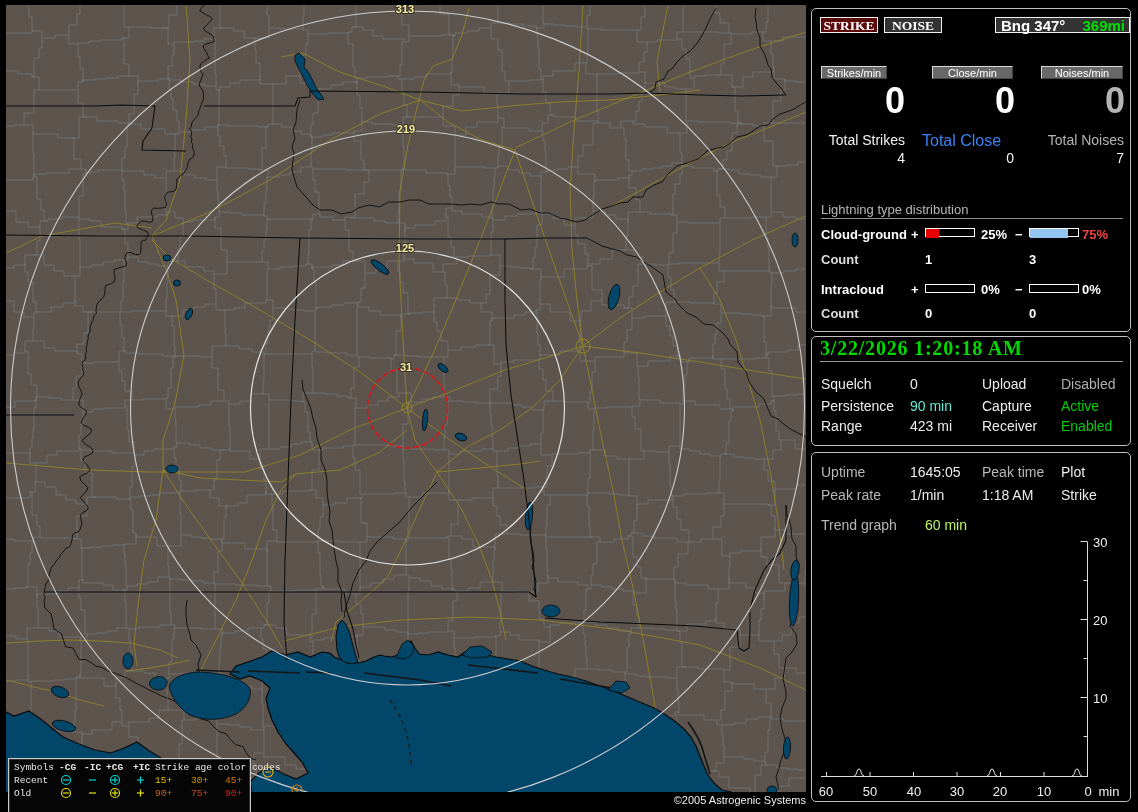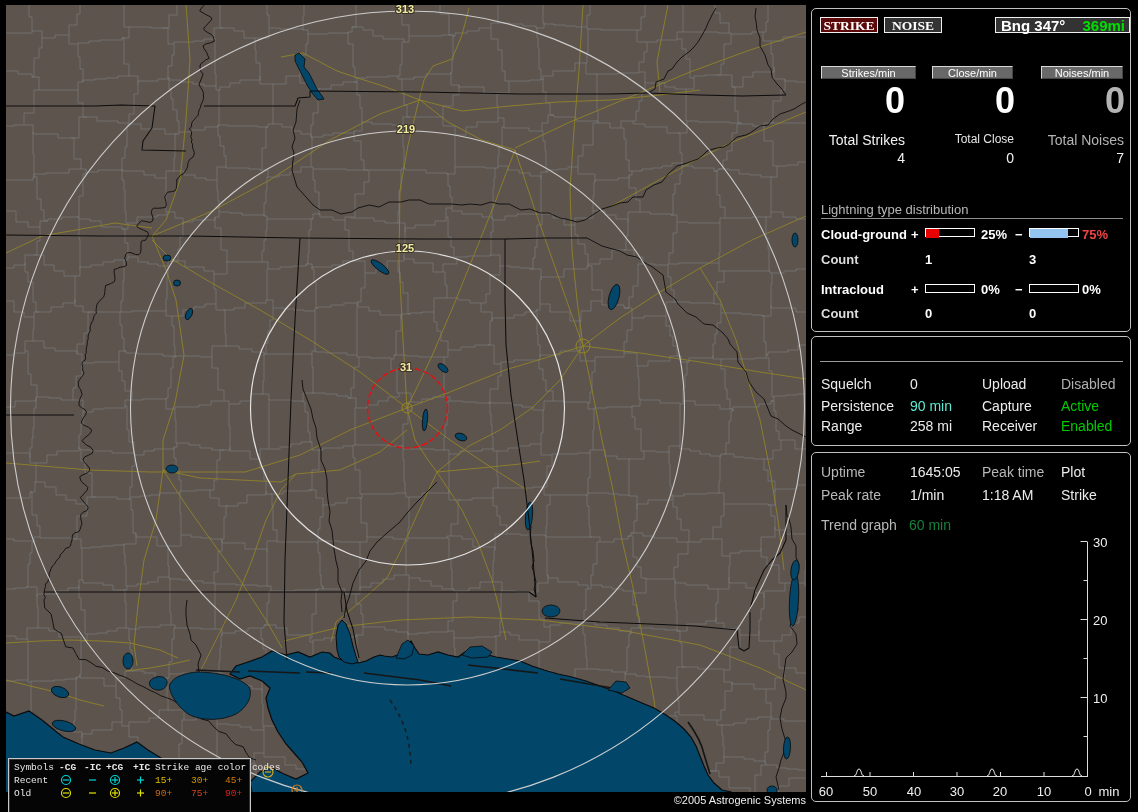--- a/index.html
+++ b/index.html
@@ -158,28 +158,28 @@
 <div style="position:absolute;left:216px;top:29px;color:#e02020">90+</div>
 </div>
 <div style="position:absolute;left:640px;top:794px;width:166px;text-align:right;font-family:'Liberation Sans',sans-serif;font-size:11px;color:#f0f0f0">©2005 Astrogenic Systems</div>
 <div style="position:absolute;left:811px;width:320px;background:#000;border:1px solid #c0c0c0;border-radius:5px;font-family:'Liberation Sans',sans-serif;top:8px;height:324px">
 <div style="position:absolute;left:8px;top:8px;width:58px;height:16px;background:#5c0909;border:1px solid #f0f0f0;color:#fff;font-weight:bold;font-size:13.5px;text-align:center;line-height:15px;font-family:'Liberation Serif',serif">STRIKE</div>
 <div style="position:absolute;left:72px;top:8px;width:58px;height:16px;background:#333;border:1px solid #f0f0f0;color:#fff;font-weight:bold;font-size:13.5px;text-align:center;line-height:15px;font-family:'Liberation Serif',serif">NOISE</div>
 <div style="position:absolute;left:183px;top:8px;width:135px;height:16px;background:#333;border:1px solid #f0f0f0;color:#fff;font-weight:bold;font-size:15px;line-height:15px">
       <span style="position:absolute;left:5px">Bng 347°</span>
       <span style="position:absolute;right:4px;color:#00e000">369mi</span>
     </div>
-<div style="position:absolute;left:9px;top:57px;width:95px;height:13px;background:#686868;border:1px solid #d8d8d8;border-right-color:#444;border-bottom-color:#444;color:#fff;font-size:11px;text-align:center;line-height:13px">Strikes/min</div>
+<div style="position:absolute;left:9px;top:57px;width:66px;height:13px;background:#686868;border:1px solid #d8d8d8;border-right-color:#444;border-bottom-color:#444;color:#fff;font-size:11px;text-align:center;line-height:13px">Strikes/min</div>
 <div style="position:absolute;left:120px;top:57px;width:81px;height:13px;background:#686868;border:1px solid #d8d8d8;border-right-color:#444;border-bottom-color:#444;color:#fff;font-size:11px;text-align:center;line-height:13px">Close/min</div>
 <div style="position:absolute;left:229px;top:57px;width:82px;height:13px;background:#686868;border:1px solid #d8d8d8;border-right-color:#444;border-bottom-color:#444;color:#fff;font-size:11px;text-align:center;line-height:13px">Noises/min</div>
 <div style="position:absolute;left:0px;top:71px;width:93px;text-align:right;color:#fff;font-weight:bold;font-size:36px">0</div>
 <div style="position:absolute;left:110px;top:71px;width:93px;text-align:right;color:#fff;font-weight:bold;font-size:36px">0</div>
 <div style="position:absolute;left:219px;top:71px;width:94px;text-align:right;color:#b4b4b4;font-weight:bold;font-size:36px">0</div>
 <div style="position:absolute;left:0px;top:123px;width:93px;text-align:right;color:#f2f2f2;font-size:14px">Total Strikes</div>
-<div style="position:absolute;left:110px;top:123px;width:92px;text-align:right;color:#e5e5e5;font-size:12px">Total Close</div>
+<div style="position:absolute;left:110px;top:123px;width:92px;text-align:left;color:#3b82f6;font-size:16px">Total Close</div>
 <div style="position:absolute;left:219px;top:123px;width:93px;text-align:right;color:#b4b4b4;font-size:14px">Total Noises</div>
 <div style="position:absolute;left:0px;top:141px;width:93px;text-align:right;color:#f2f2f2;font-size:14px">4</div>
 <div style="position:absolute;left:110px;top:141px;width:92px;text-align:right;color:#f2f2f2;font-size:14px">0</div>
 <div style="position:absolute;left:219px;top:141px;width:93px;text-align:right;color:#f2f2f2;font-size:14px">7</div>
 <div style="position:absolute;left:9px;top:193px;color:#b8b8b8;font-size:13px">Lightning type distribution</div>
 <div style="position:absolute;left:9px;top:209px;width:302px;border-top:1px solid #909090"></div>
 <div style="position:absolute;left:9px;top:218px;color:#fff;font-weight:bold;font-size:13px">Cloud-ground</div>
 <div style="position:absolute;left:99px;top:218px;color:#fff;font-weight:bold;font-size:13px">+</div>
 <div style="position:absolute;left:113px;top:219px;width:50px;height:9px;border:1px solid #fff;background:#000">
       <div style="width:13px;height:9px;background:#e80000"></div>
@@ -198,45 +198,46 @@
 <div style="position:absolute;left:113px;top:275px;width:50px;height:9px;border:1px solid #fff;background:#000"></div>
 <div style="position:absolute;left:169px;top:273px;color:#fff;font-weight:bold;font-size:13px">0%</div>
 <div style="position:absolute;left:203px;top:273px;color:#fff;font-weight:bold;font-size:13px">−</div>
 <div style="position:absolute;left:217px;top:275px;width:50px;height:9px;border:1px solid #fff;background:#000"></div>
 <div style="position:absolute;left:270px;top:273px;color:#fff;font-weight:bold;font-size:13px">0%</div>
 <div style="position:absolute;left:9px;top:297px;color:#ddd;font-weight:bold;font-size:13px">Count</div>
 <div style="position:absolute;left:113px;top:297px;color:#fff;font-weight:bold;font-size:13px">0</div>
 <div style="position:absolute;left:217px;top:297px;color:#fff;font-weight:bold;font-size:13px">0</div>
 </div>
 <div style="position:absolute;left:811px;width:320px;background:#000;border:1px solid #c0c0c0;border-radius:5px;font-family:'Liberation Sans',sans-serif;top:336px;height:110px">
+<div style="position:absolute;left:8px;top:0px;color:#00d800;font-weight:bold;font-size:20px;letter-spacing:0.8px;font-family:'Liberation Serif',serif">3/22/2026 1:20:18 AM</div>
 <div style="position:absolute;left:8px;top:24px;width:303px;border-top:1px solid #999"></div>
 <div style="position:absolute;left:9px;top:39px;color:#ececec;font-size:14px">Squelch</div>
 <div style="position:absolute;left:98px;top:39px;color:#ececec;font-size:14px">0</div>
 <div style="position:absolute;left:170px;top:39px;color:#ececec;font-size:14px">Upload</div>
 <div style="position:absolute;left:249px;top:39px;color:#b0b0b0;font-size:14px">Disabled</div>
 <div style="position:absolute;left:9px;top:61px;color:#ececec;font-size:14px">Persistence</div>
 <div style="position:absolute;left:98px;top:61px;color:#5eead4;font-size:14px">90 min</div>
 <div style="position:absolute;left:170px;top:61px;color:#ececec;font-size:14px">Capture</div>
 <div style="position:absolute;left:249px;top:61px;color:#00cc00;font-size:14px">Active</div>
 <div style="position:absolute;left:9px;top:81px;color:#ececec;font-size:14px">Range</div>
-<div style="position:absolute;left:98px;top:81px;color:#ececec;font-size:14px">258 mi</div>
+<div style="position:absolute;left:98px;top:81px;color:#ececec;font-size:14px">423 mi</div>
 <div style="position:absolute;left:170px;top:81px;color:#ececec;font-size:14px">Receiver</div>
 <div style="position:absolute;left:249px;top:81px;color:#00cc00;font-size:14px">Enabled</div>
 </div>
 <div style="position:absolute;left:811px;width:320px;background:#000;border:1px solid #c0c0c0;border-radius:5px;font-family:'Liberation Sans',sans-serif;top:452px;height:350px">
 <div style="position:absolute;left:9px;top:11px;color:#b8b8b8;font-size:14px">Uptime</div>
 <div style="position:absolute;left:98px;top:11px;color:#ececec;font-size:14px">1645:05</div>
 <div style="position:absolute;left:170px;top:11px;color:#b8b8b8;font-size:14px">Peak time</div>
 <div style="position:absolute;left:249px;top:11px;color:#ececec;font-size:14px">Plot</div>
 <div style="position:absolute;left:9px;top:34px;color:#b8b8b8;font-size:14px">Peak rate</div>
 <div style="position:absolute;left:98px;top:34px;color:#ececec;font-size:14px">1/min</div>
 <div style="position:absolute;left:170px;top:34px;color:#ececec;font-size:14px">1:18 AM</div>
 <div style="position:absolute;left:249px;top:34px;color:#ececec;font-size:14px">Strike</div>
 <div style="position:absolute;left:9px;top:64px;color:#b8b8b8;font-size:14px">Trend graph</div>
-<div style="position:absolute;left:97px;top:64px;color:#15803d;font-size:14px">60 min</div>
+<div style="position:absolute;left:113px;top:64px;color:#bef264;font-size:14px">60 min</div>
 <svg style="position:absolute;left:0;top:0" width="318" height="348">
 <line x1="275.5" y1="89" x2="275.5" y2="323" stroke="#ddd" stroke-width="1"></line>
 <line x1="9" y1="323.5" x2="276" y2="323.5" stroke="#ddd" stroke-width="1"></line>
 <line x1="14.5" y1="319" x2="14.5" y2="324" stroke="#ddd" stroke-width="1"></line>
       <line x1="58.0" y1="319" x2="58.0" y2="324" stroke="#ddd" stroke-width="1"></line>
       <line x1="101.5" y1="319" x2="101.5" y2="324" stroke="#ddd" stroke-width="1"></line>
       <line x1="145.0" y1="319" x2="145.0" y2="324" stroke="#ddd" stroke-width="1"></line>
       <line x1="188.5" y1="319" x2="188.5" y2="324" stroke="#ddd" stroke-width="1"></line>
       <line x1="232.0" y1="319" x2="232.0" y2="324" stroke="#ddd" stroke-width="1"></line>
       <line x1="275.5" y1="319" x2="275.5" y2="324" stroke="#ddd" stroke-width="1"></line>

